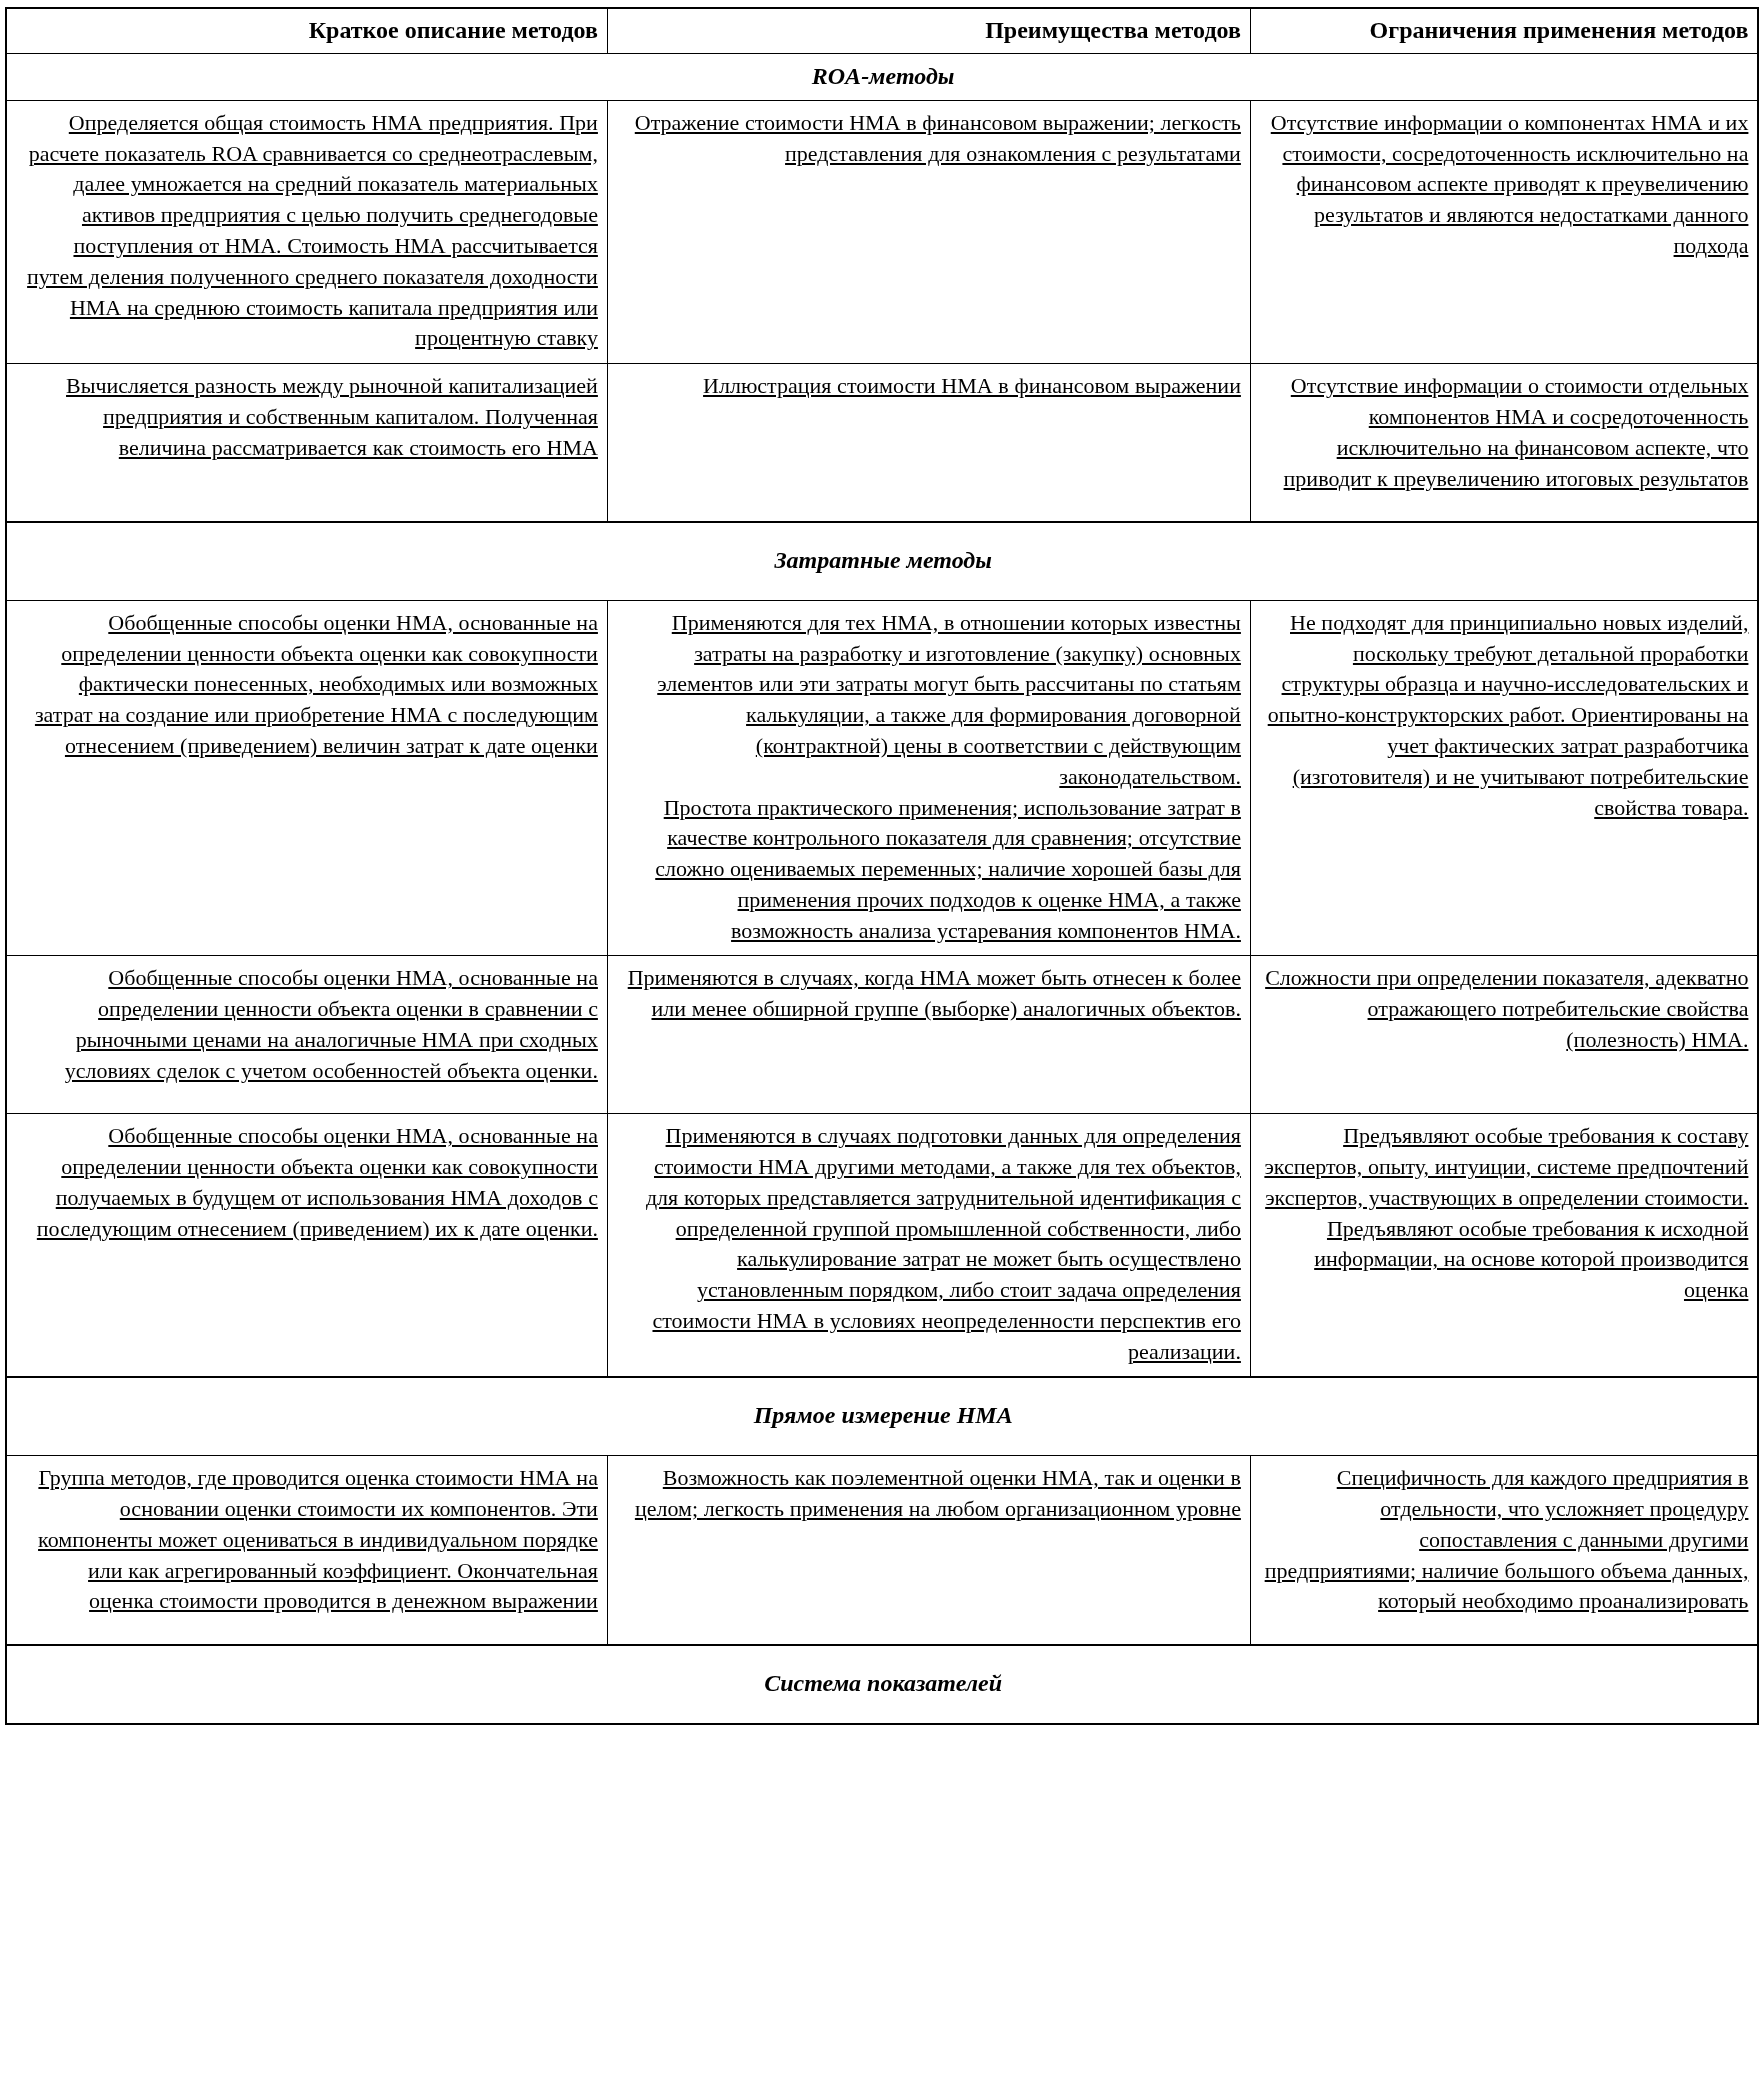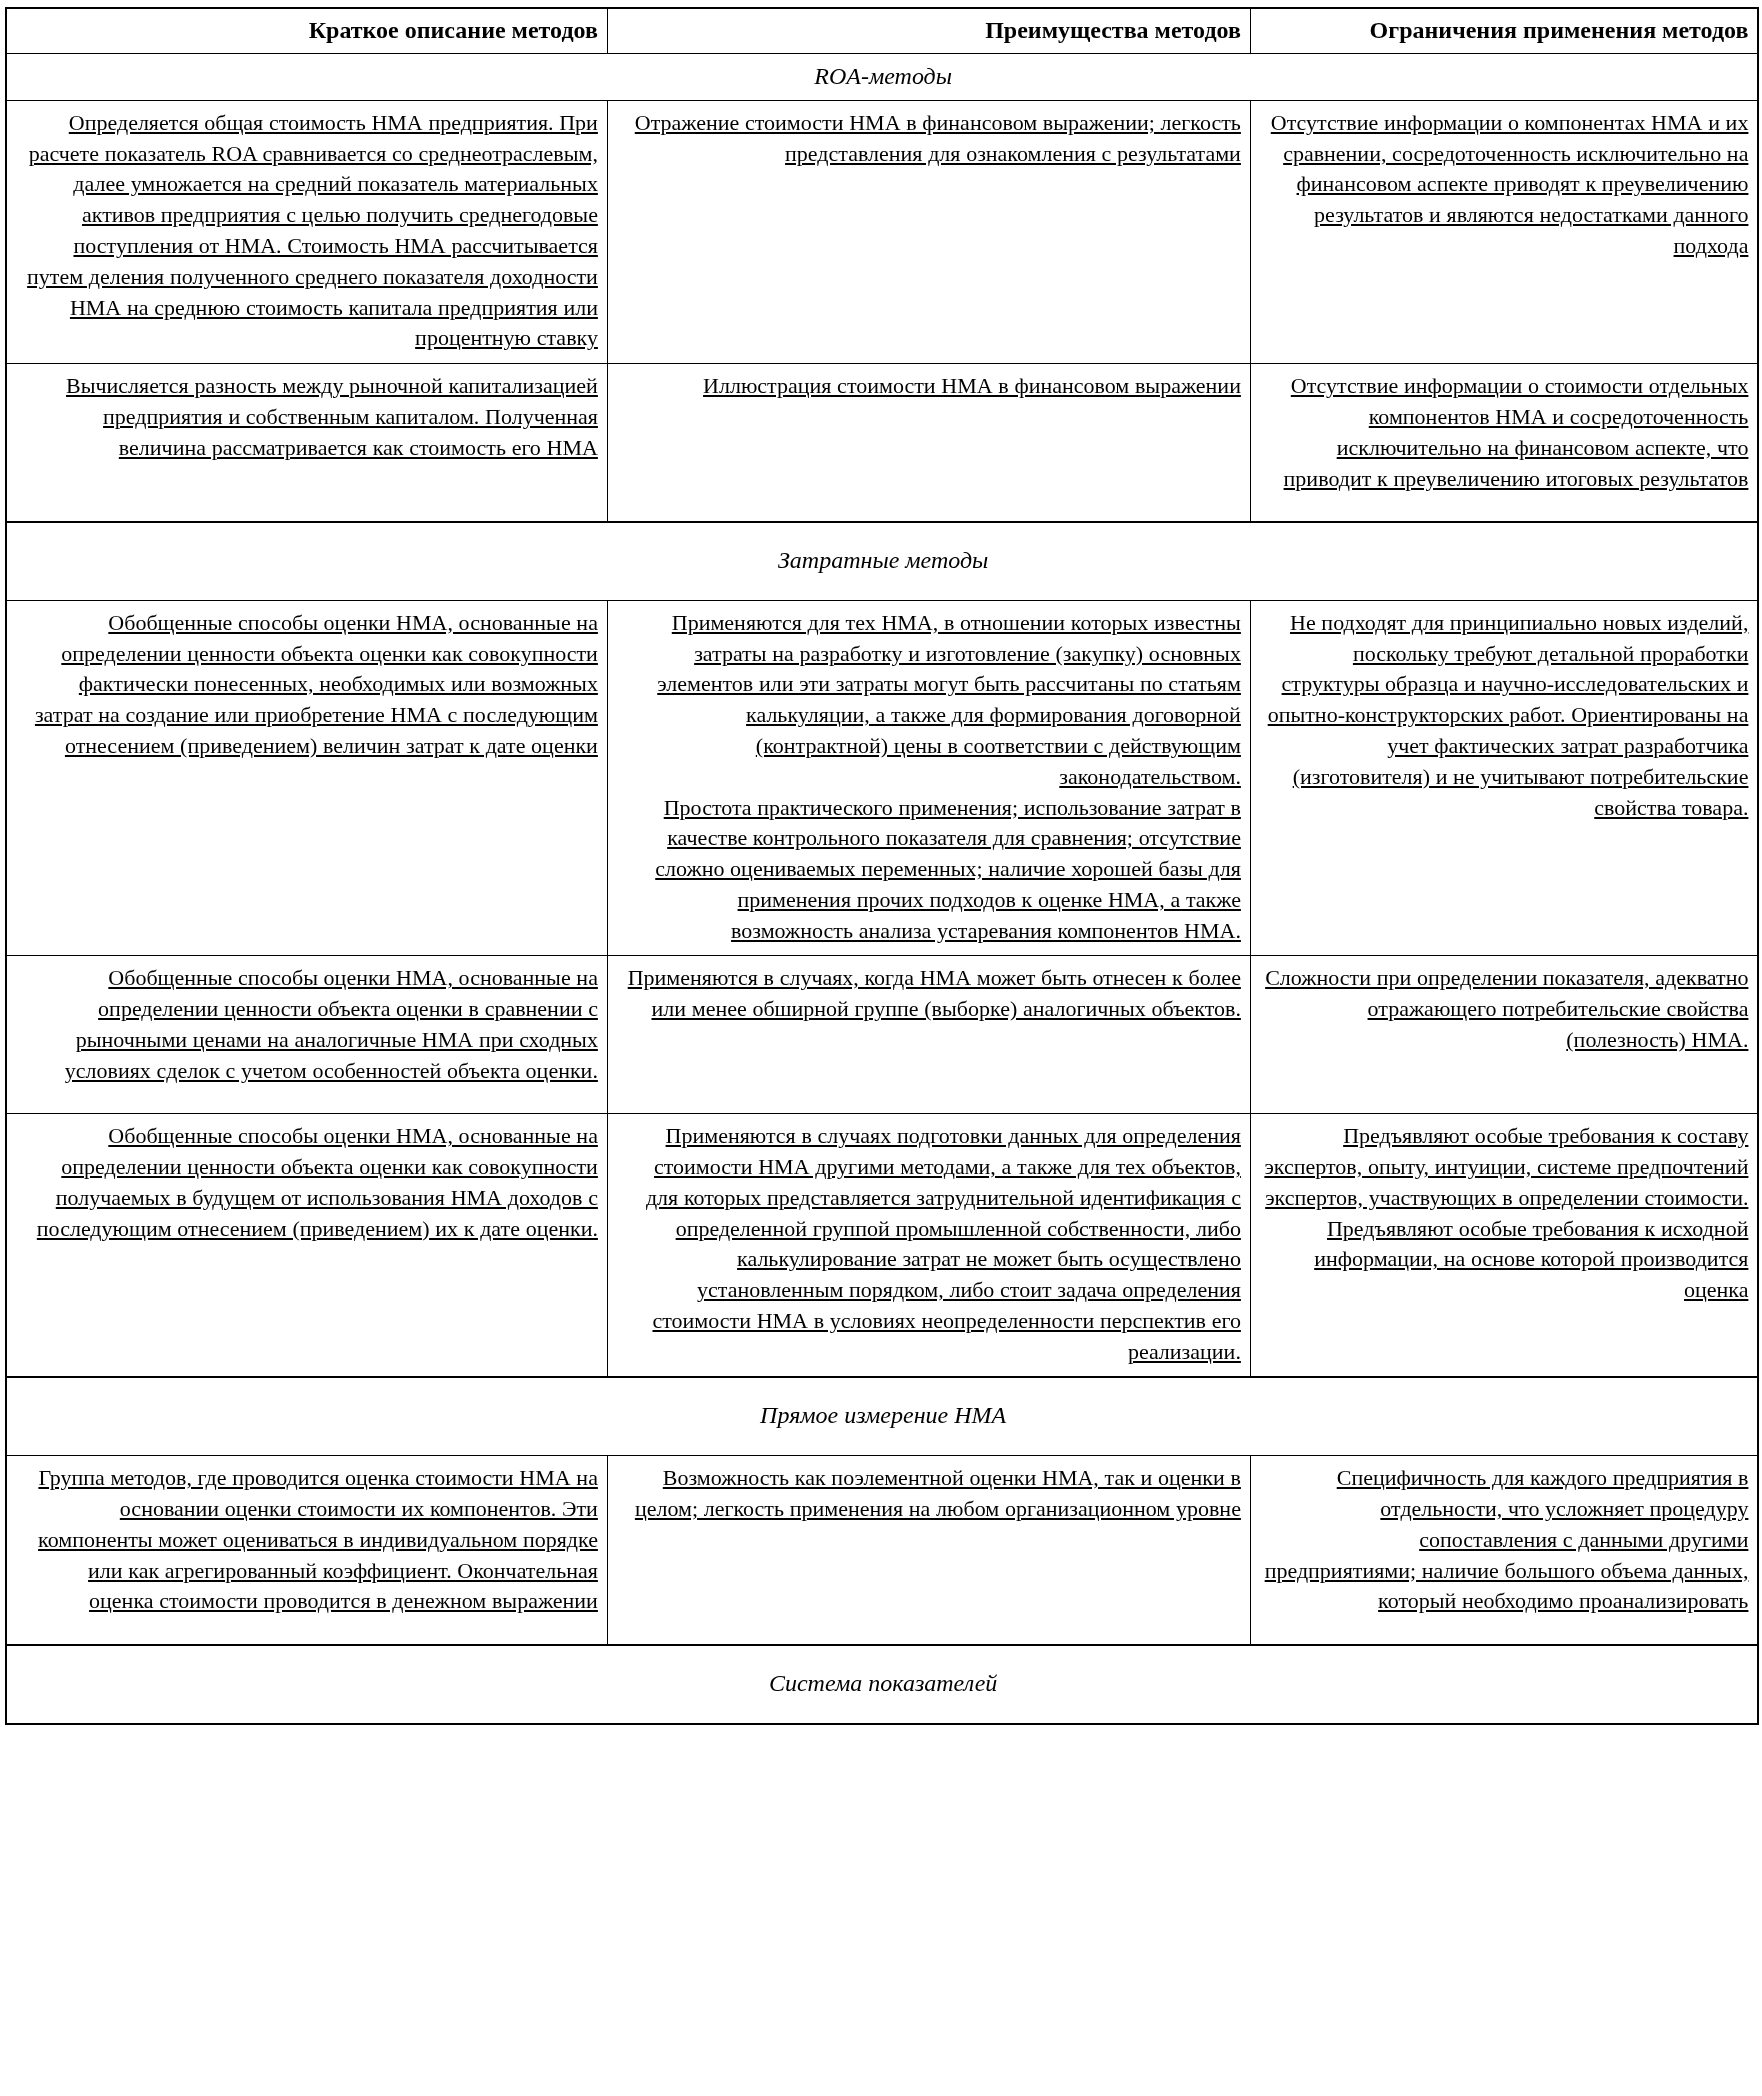--- a/index.html
+++ b/index.html
@@ -49,21 +49,21 @@
     font-weight: bold;
     font-size: 24px;
     line-height: 1.18;
     padding-top: 8px;
     padding-bottom: 8px;
     vertical-align: middle;
   }
   tr.section-row td {
     text-align: center;
     font-style: italic;
-    font-weight: normal;
+    font-weight: bold;
     font-size: 24px;
     line-height: 1.2;
     padding-top: 23px;
     padding-bottom: 25px;
     vertical-align: middle;
     border-top: 2.7px solid #000;
     border-bottom: 1.8px solid #000;
   }
   tr.section-row.first td {
     border-top: 1.8px solid #000;
@@ -101,21 +101,21 @@
         </tr>
       </thead>
       <tbody>
 
         <tr class="section-row first">
           <td colspan="3">ROA-методы</td>
         </tr>
         <tr class="data-row">
           <td class="cell">Определяется общая стоимость НМА предприятия. При расчете показатель ROA сравнивается со среднеотраслевым, далее умножается на средний показатель материальных активов предприятия с целью получить среднегодовые поступления от НМА. Стоимость НМА рассчитывается путем деления полученного среднего показателя доходности НМА на среднюю стоимость капитала предприятия или процентную ставку</td>
           <td class="cell">Отражение стоимости НМА в финансовом выражении; легкость представления для ознакомления с результатами</td>
-          <td class="cell">Отсутствие информации о компонентах НМА и их сравнении, сосредоточенность исключительно на финансовом аспекте приводят к преувеличению результатов и являются недостатками данного подхода</td>
+          <td class="cell">Отсутствие информации о компонентах НМА и их стоимости, сосредоточенность исключительно на финансовом аспекте приводят к преувеличению результатов и являются недостатками данного подхода</td>
         </tr>
 
         <tr class="data-row rowgroup-tall">
           <td class="cell">Вычисляется разность между рыночной капитализацией предприятия и собственным капиталом. Полученная величина рассматривается как стоимость его НМА</td>
           <td class="cell">Иллюстрация стоимости НМА в финансовом выражении</td>
           <td class="cell">Отсутствие информации о стоимости отдельных компонентов НМА и сосредоточенность исключительно на финансовом аспекте, что приводит к преувеличению итоговых результатов</td>
         </tr>
 
         <tr class="section-row">
           <td colspan="3">Затратные методы</td>

